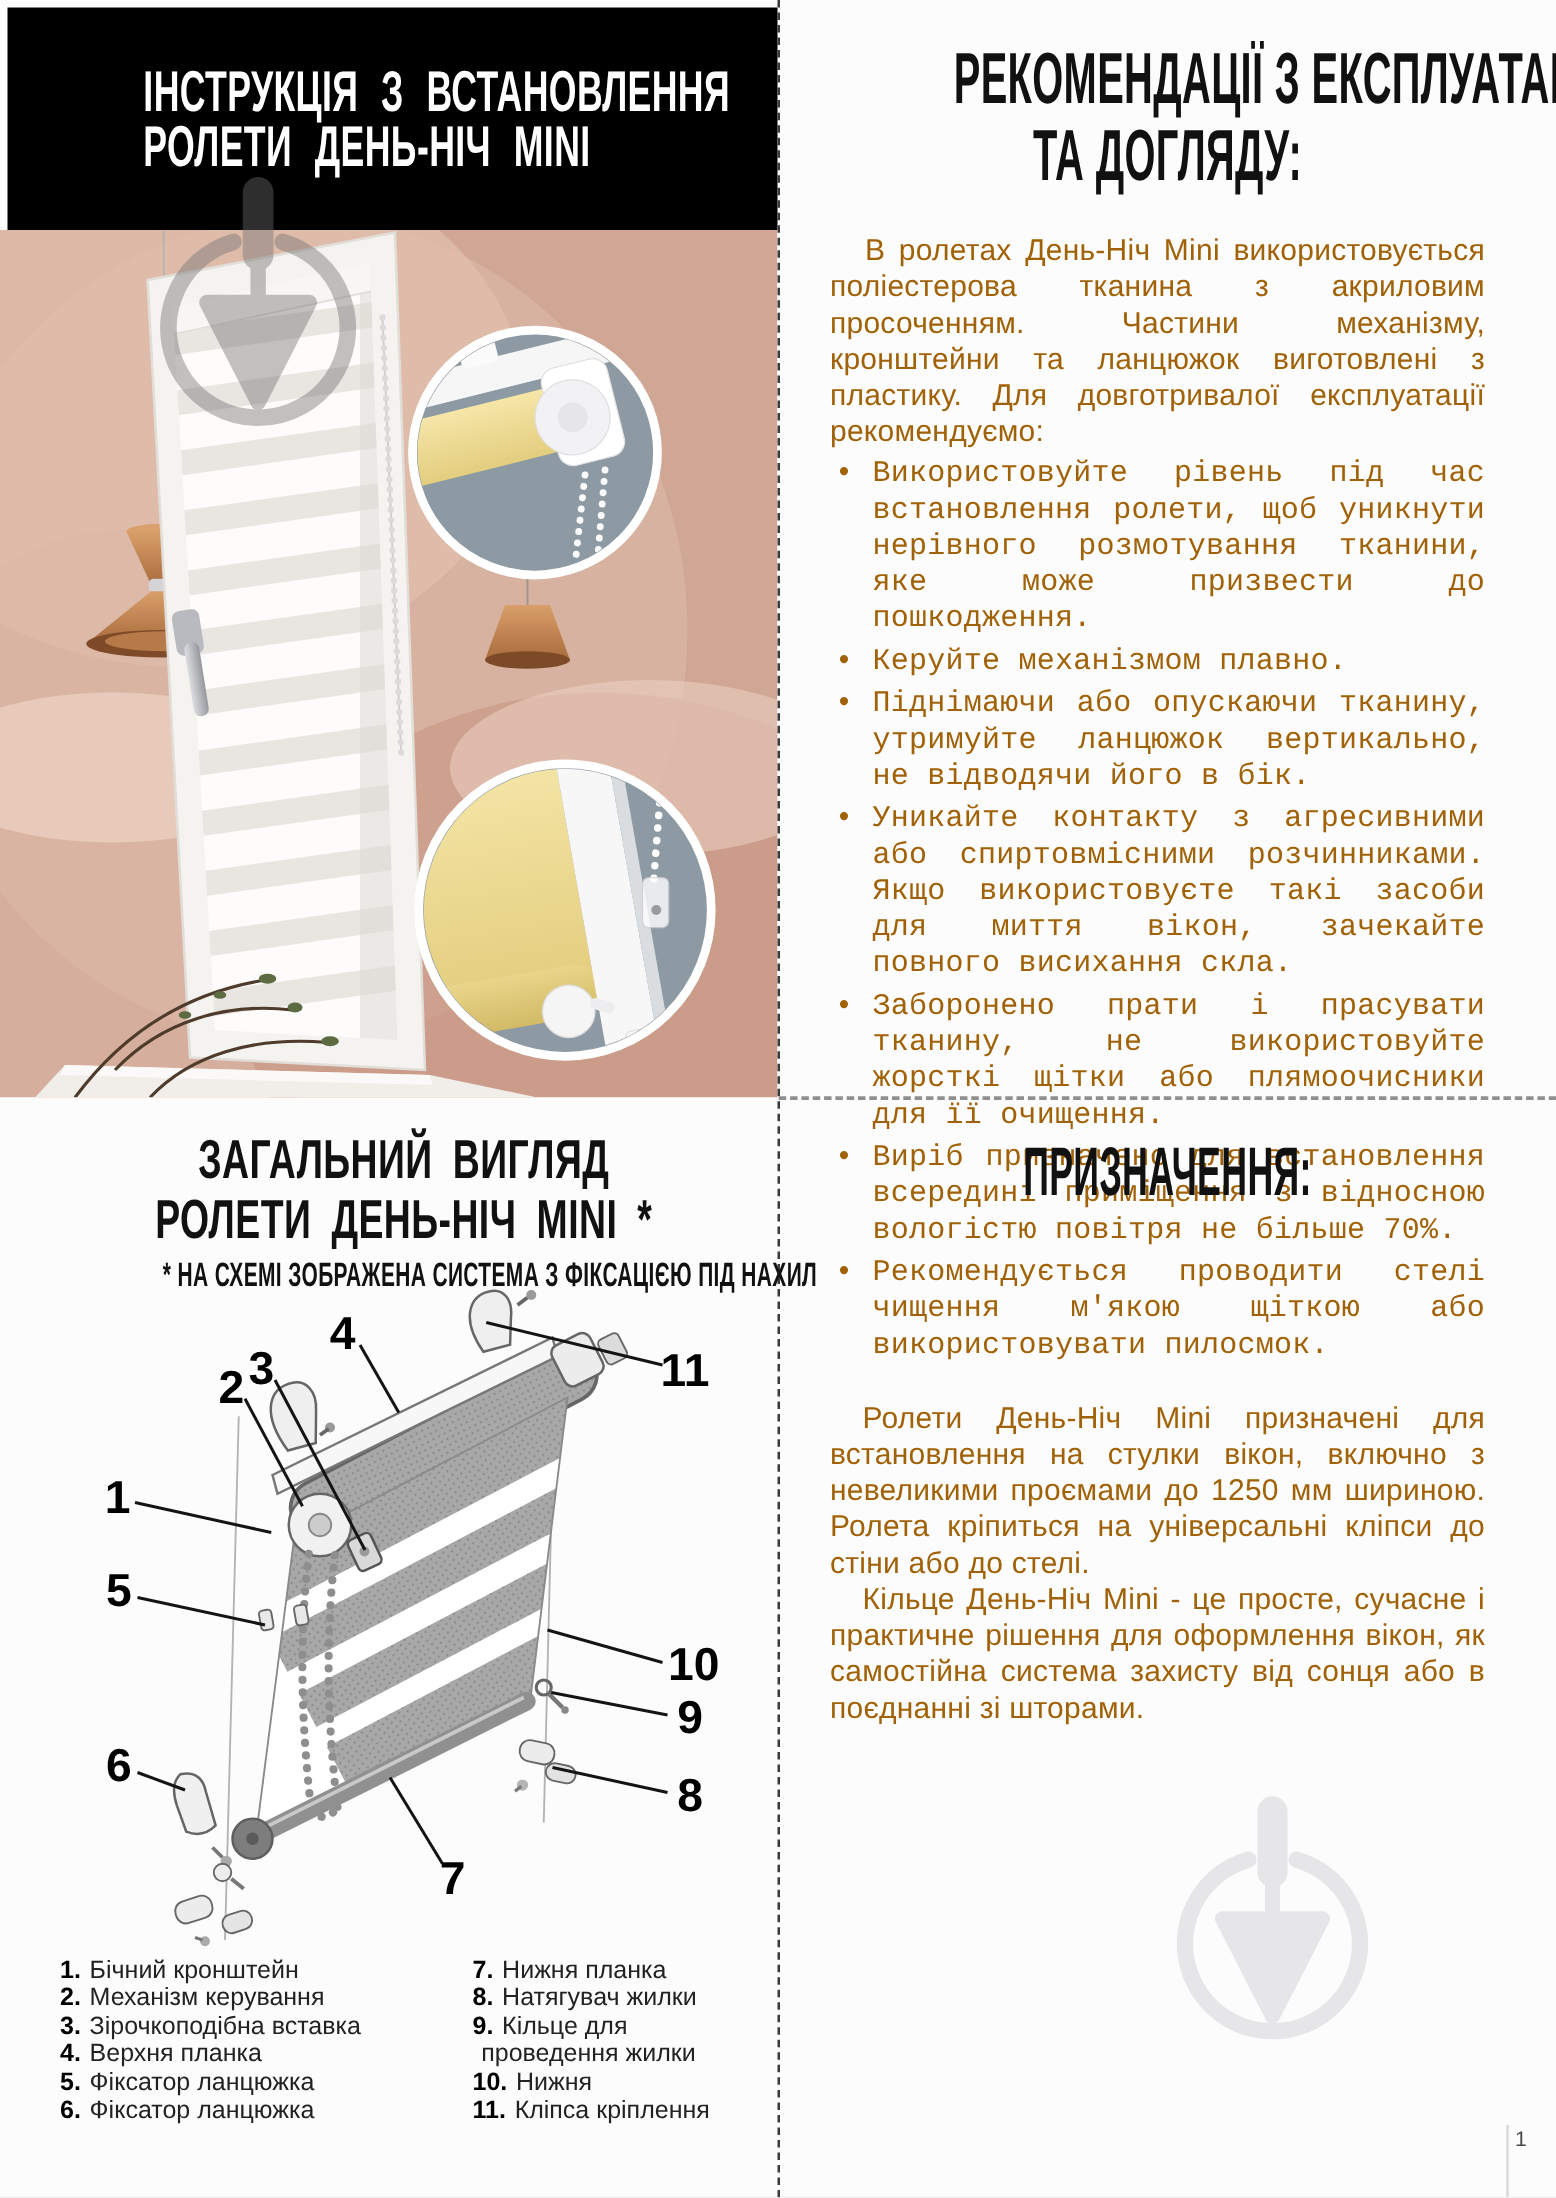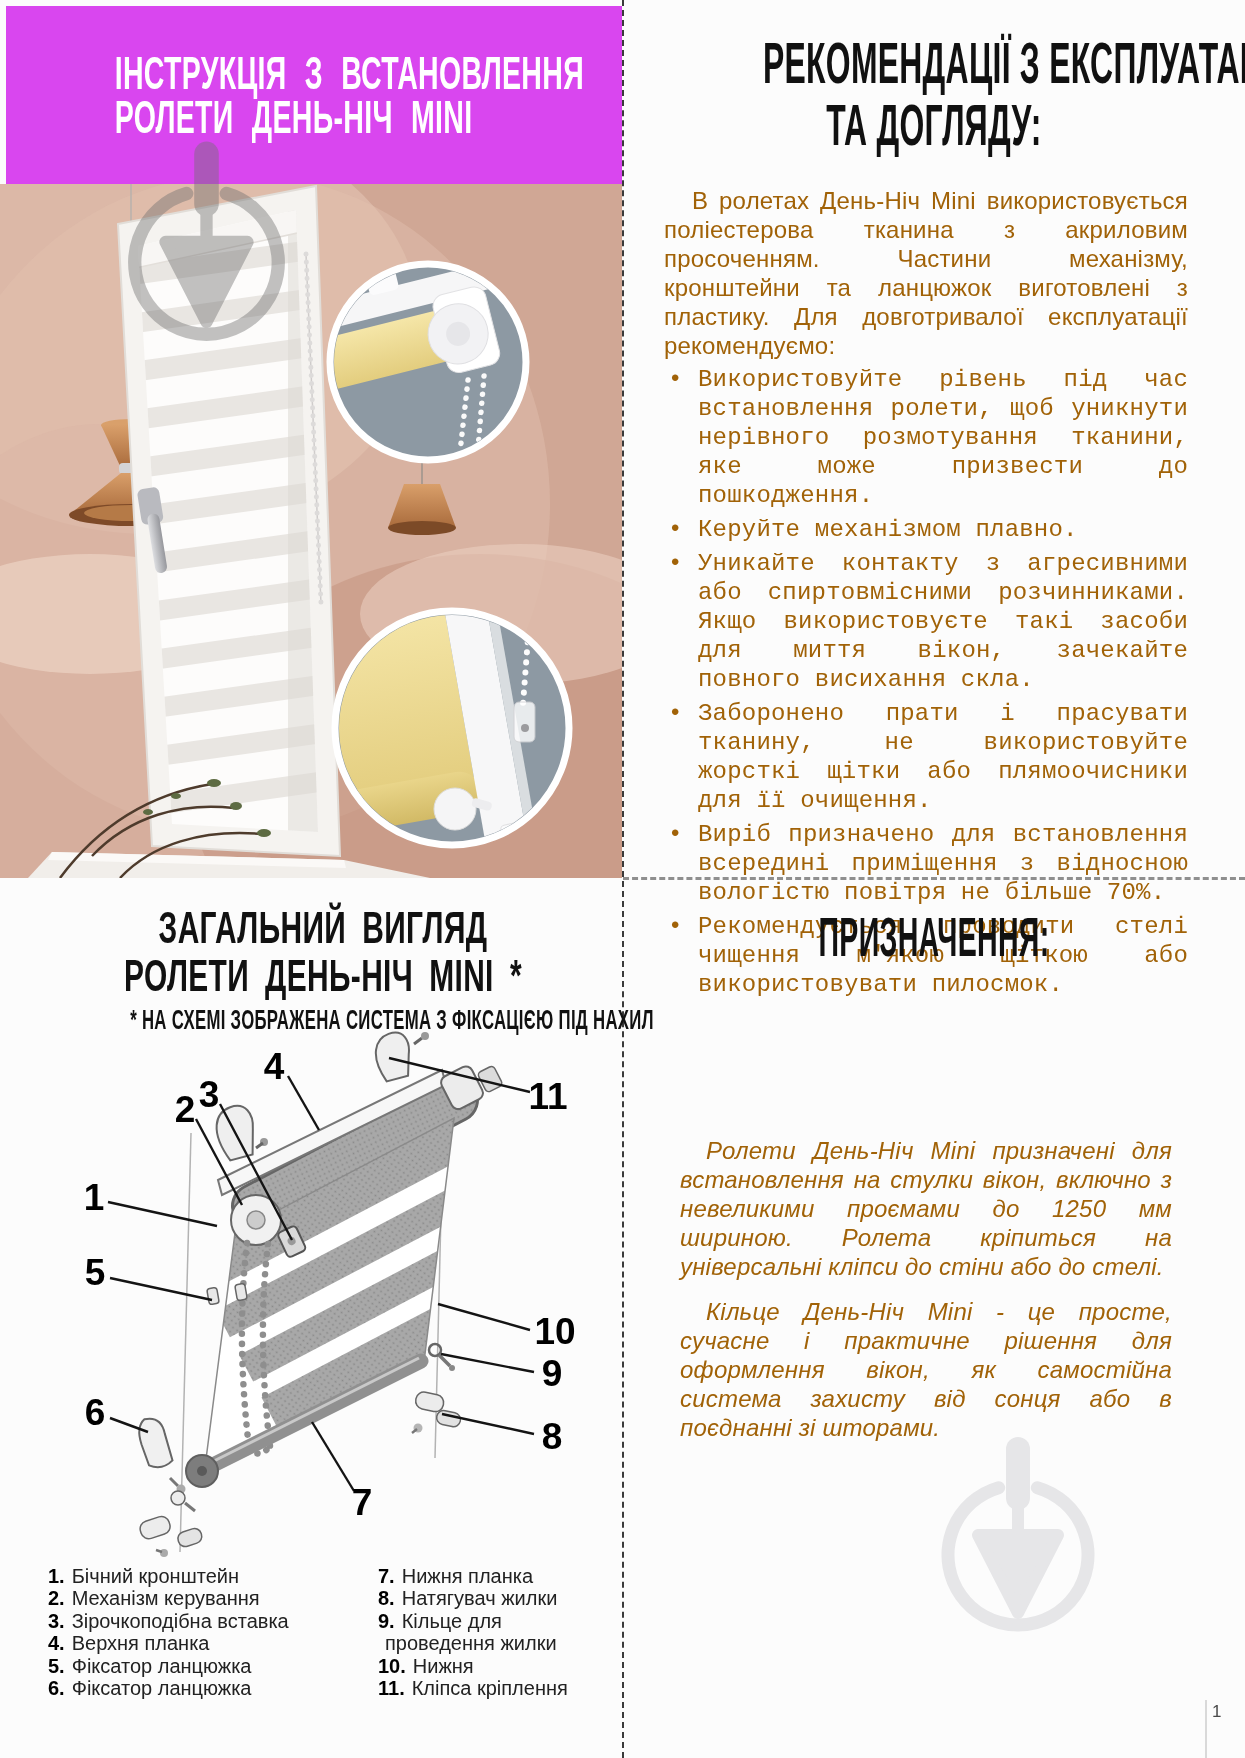--- a/index.html
+++ b/index.html
@@ -3,21 +3,21 @@
 <meta charset="utf-8">
 <style>
   html,body{margin:0;padding:0;background:#e9e9e9;}
   .page{position:relative;width:1245px;height:1758px;background:#fcfcfc;overflow:hidden;
         font-family:"Liberation Sans","DejaVu Sans",sans-serif;color:#1e1e1e;}
   
   .v-dash{position:absolute;left:622px;top:0;height:1758px;width:0;border-left:2px dashed #3a3a3a;}
   .h-dash{position:absolute;left:623px;top:877px;width:622px;height:0;border-top:3px dashed #8f8f8f;}
   
   .col-left{position:absolute;left:0;top:0;width:622px;height:878px;}
-  .gray-header{position:absolute;left:6px;top:6px;width:616px;height:178px;background:#d946ef;
+  .gray-header{position:absolute;left:6px;top:6px;width:616px;height:178px;background:#000000;
                display:flex;flex-direction:column;justify-content:center;align-items:center;
                padding-right:44px;box-sizing:border-box;}
   .gray-header .cond{color:#ffffff;}
   .photo{position:absolute;left:0;top:184px;width:622px;height:694px;overflow:hidden;}
   .wm{position:absolute;pointer-events:none;}
   
   .cond{font-weight:700;white-space:nowrap;text-align:center;width:100%;letter-spacing:0.5px;}
   .hline1,.hline2{font-size:46px;line-height:44px;transform:scaleX(0.62);word-spacing:0.35em;}
   .tr-h{font-size:58px;line-height:62px;transform:scaleX(0.55);color:#111;}
   .bl-h{font-size:44px;line-height:48px;transform:scaleX(0.68);word-spacing:0.25em;color:#111;}
@@ -40,21 +40,21 @@
   .callout{position:absolute;transform:translate(-50%,-50%);font-weight:700;font-size:37px;color:#000;}
   .parts{position:absolute;top:687px;font-size:20px;line-height:22.4px;color:#222;}
   .parts-left{left:36px;}
   .parts-right{left:366px;}
   .part-row{white-space:nowrap;}
   .part-row b{margin-right:7px;color:#000;}
   
   .br-section{position:absolute;left:623px;top:878px;width:622px;height:880px;}
   .br-head{margin-top:30px;}
   .br-text{position:absolute;left:41px;top:242px;width:524px;}
-  .br-text p{margin:16px;text-indent:26px;font-style:italic;}
+  .br-text p{margin:0;text-indent:26px;}
   .corner-line{position:absolute;left:582px;top:822px;width:2px;height:58px;background:#d9d9d9;}
   .page-num{position:absolute;left:589px;top:824px;font-size:17px;color:#4a4a4a;}
 </style>
 </head>
 <body>
 
 <div class="page">
 
   <div class="col-left">
     <header class="gray-header">
@@ -215,20 +215,21 @@
   <section class="tr-section">
     <div class="tr-head">
       <div class="cond tr-h">РЕКОМЕНДАЦІЇ З ЕКСПЛУАТАЦІЇ</div>
       <div class="cond tr-h">ТА ДОГЛЯДУ:</div>
     </div>
     <div class="tr-content body-text">
       <p class="intro">В ролетах День-Ніч Mini використовується поліестерова тканина з акриловим просоченням. Частини механізму, кронштейни та ланцюжок виготовлені з пластику. Для довготривалої експлуатації рекомендуємо:</p>
       <ul class="bullets" id="care-list">
           <li>Використовуйте рівень під час встановлення ролети, щоб уникнути нерівного розмотування тканини, яке може призвести до пошкодження.</li>
           <li>Керуйте механізмом плавно.</li>
+          <li>Піднімаючи або опускаючи тканину, утримуйте ланцюжок вертикально, не відводячи його в бік.</li>
           <li>Уникайте контакту з агресивними або спиртовмісними розчинниками. Якщо використовуєте такі засоби для миття вікон, зачекайте повного висихання скла.</li>
           <li>Заборонено прати і прасувати тканину, не використовуйте жорсткі щітки або плямоочисники для її очищення.</li>
           <li>Виріб призначено для встановлення всередині приміщення з відносною вологістю повітря не більше 70%.</li>
           <li>Рекомендується проводити стелі чищення м'якою щіткою або використовувати пилосмок.</li>
         </ul>
     </div>
   </section>
 
   <section class="bl-section">
     <div class="bl-head">

